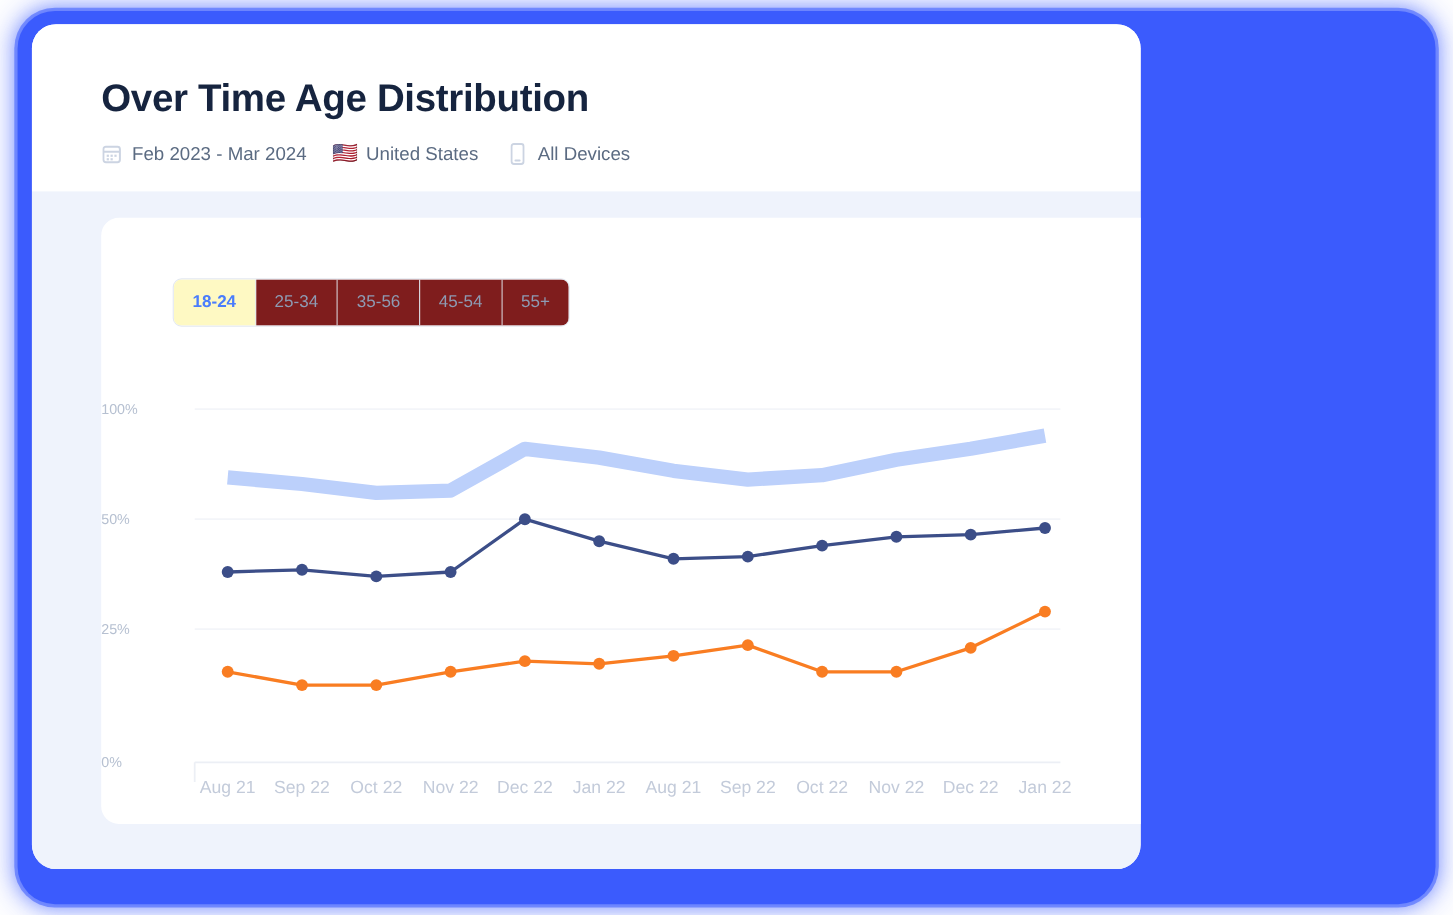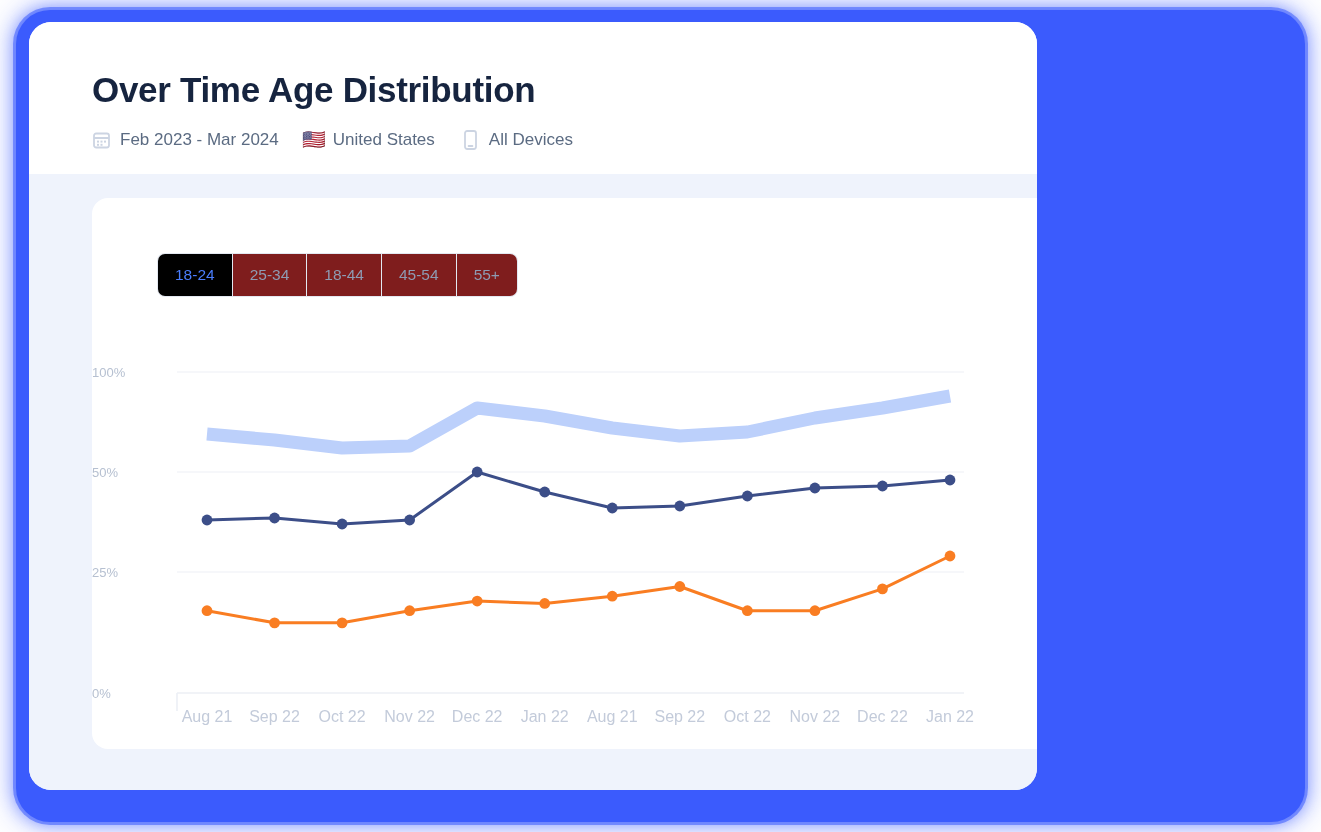--- a/index.html
+++ b/index.html
@@ -121,23 +121,23 @@
     line-height: 42px;
     font-size: 15.5px;
     color: #8e9bb3;
     background: #7f1d1d;
     border-right: 1px solid #e3e8f1;
     cursor: pointer;
     white-space: nowrap;
   }
   .age-tab:last-child { border-right: none; }
   .age-tab.active {
-    background: #000000;
+    background: #fef9c3;
     color: #4a7dfc;
-    font-weight: 400;
+    font-weight: 700;
     text-align: right;
   }
 
   
   #plot {
     position: absolute;
     left: 0;
     top: 0;
     width: 1110px;
     height: 551px;
@@ -236,21 +236,21 @@
     </div>
   </div>
 
   <div id="body-area"></div>
 
   <div id="chart-panel">
 
     <div id="age-tabs">
         <div class="age-tab active">18-24</div>
         <div class="age-tab">25-34</div>
-        <div class="age-tab">18-44</div>
+        <div class="age-tab">35-56</div>
         <div class="age-tab">45-54</div>
         <div class="age-tab">55+</div>
       </div>
 
     <div id="plot">
       <svg id="plot-svg" width="1110" height="551">
           <line x1="85" x2="872" y1="174" y2="174" stroke="#f3f5f9" stroke-width="1.6"></line>
           <line x1="85" x2="872" y1="274" y2="274" stroke="#f3f5f9" stroke-width="1.6"></line>
           <line x1="85" x2="872" y1="374" y2="374" stroke="#f3f5f9" stroke-width="1.6"></line>
           <line x1="85" x2="872" y1="495" y2="495" stroke="#eceff5" stroke-width="1.6"></line>

